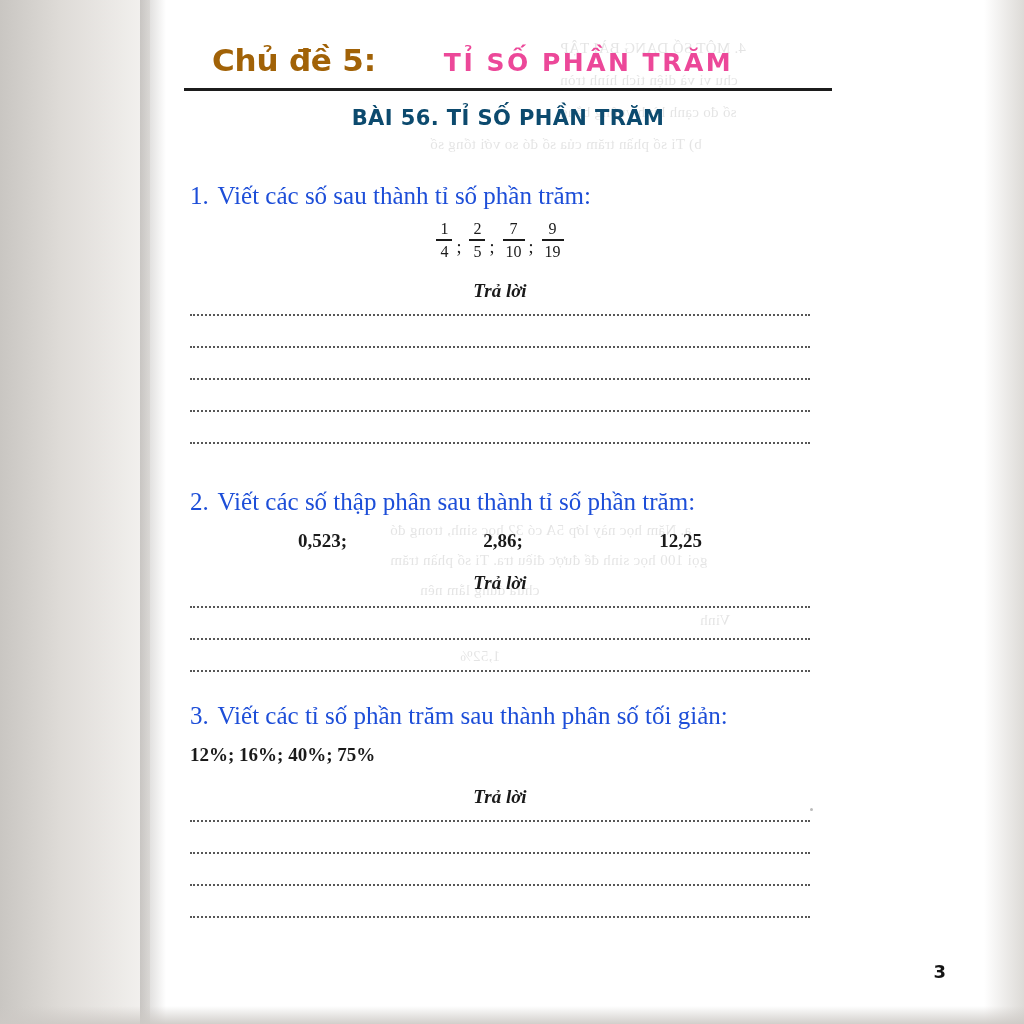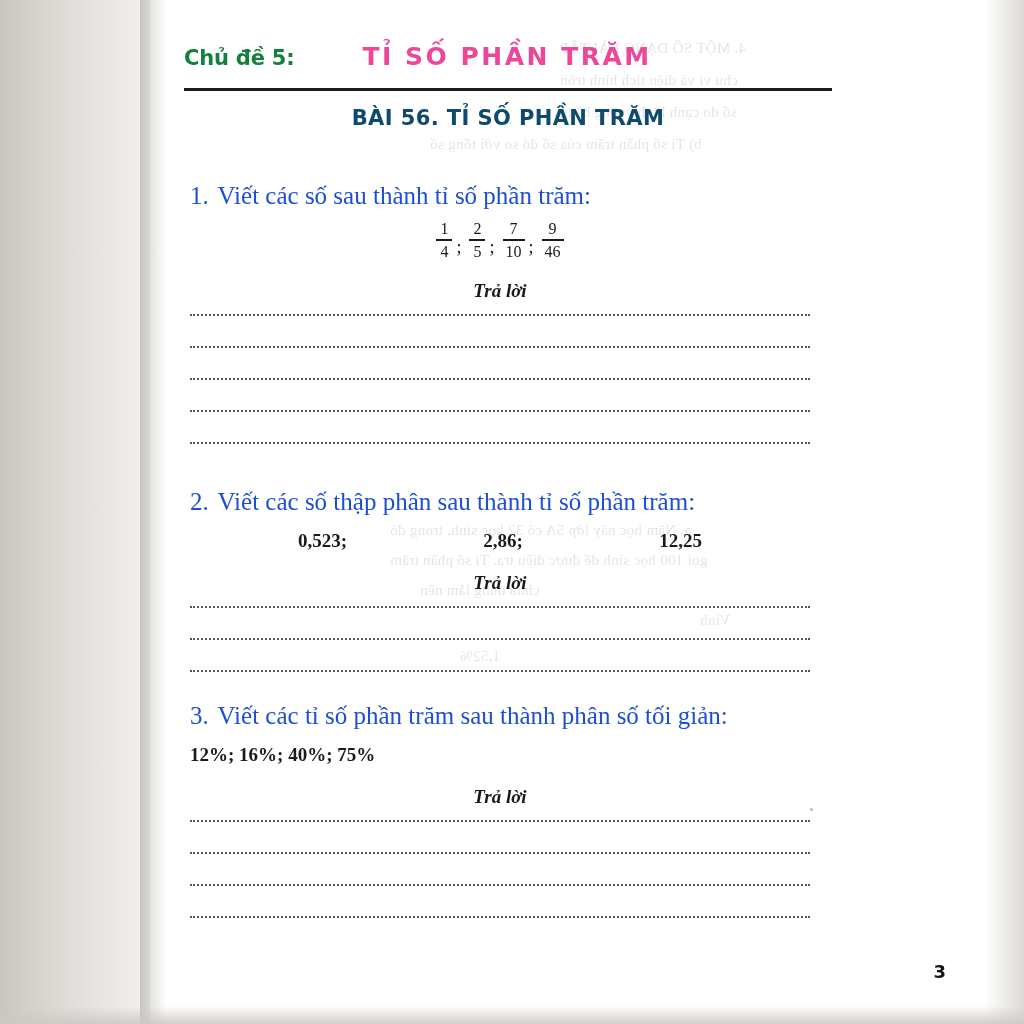--- a/index.html
+++ b/index.html
@@ -85,23 +85,24 @@
     position: absolute;
     left: 34px;
     top: 42px;
     width: 640px;
     display: flex;
     align-items: baseline;
   }
   .topic-label {
     font-family: "DejaVu Sans", sans-serif;
     font-weight: bold;
-    font-size: 21px;
-    color: #15803d;
+    font-size: 31px;
+    color: #a16207;
     letter-spacing: -0.2px;
+    margin-left: 28px;
   }
   .topic-title {
     font-family: "DejaVu Sans", sans-serif;
     font-weight: bold;
     font-size: 25px;
     color: #ec4899;
     letter-spacing: 2.5px;
     margin-left: 68px;
   }
   .topic-rule {
@@ -262,21 +263,21 @@
         <span class="sep">;</span>
         <span class="frac">
           <span class="num">7</span>
           <span class="bar"></span>
           <span class="den">10</span>
         </span>
         <span class="sep">;</span>
         <span class="frac">
           <span class="num">9</span>
           <span class="bar"></span>
-          <span class="den">46</span>
+          <span class="den">19</span>
         </span>
       </div>
       <div class="answer-label">Trả lời</div>
       <div class="lines">
         <div class="dline"></div>
         <div class="dline"></div>
         <div class="dline"></div>
         <div class="dline"></div>
         <div class="dline"></div>
       </div>

